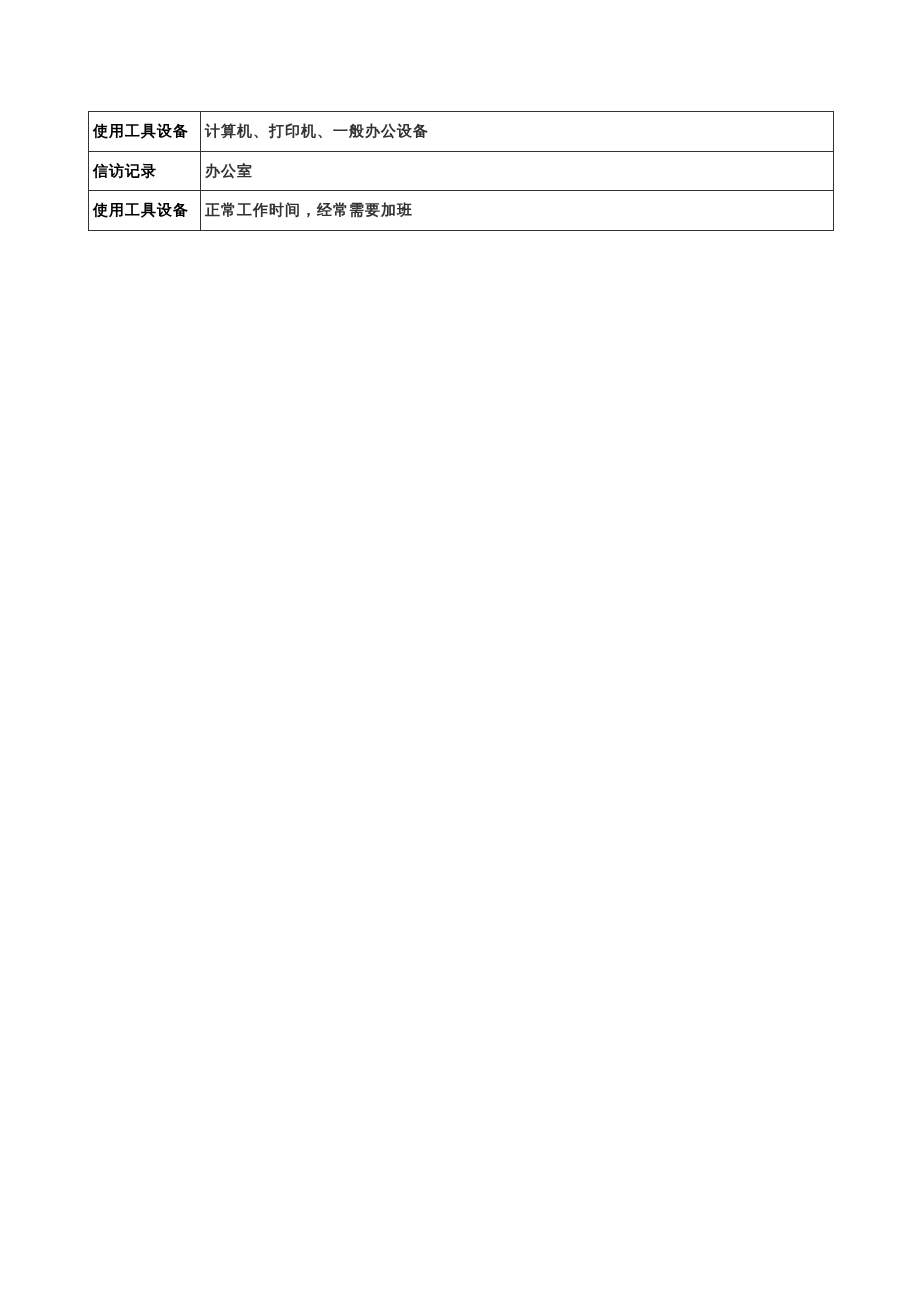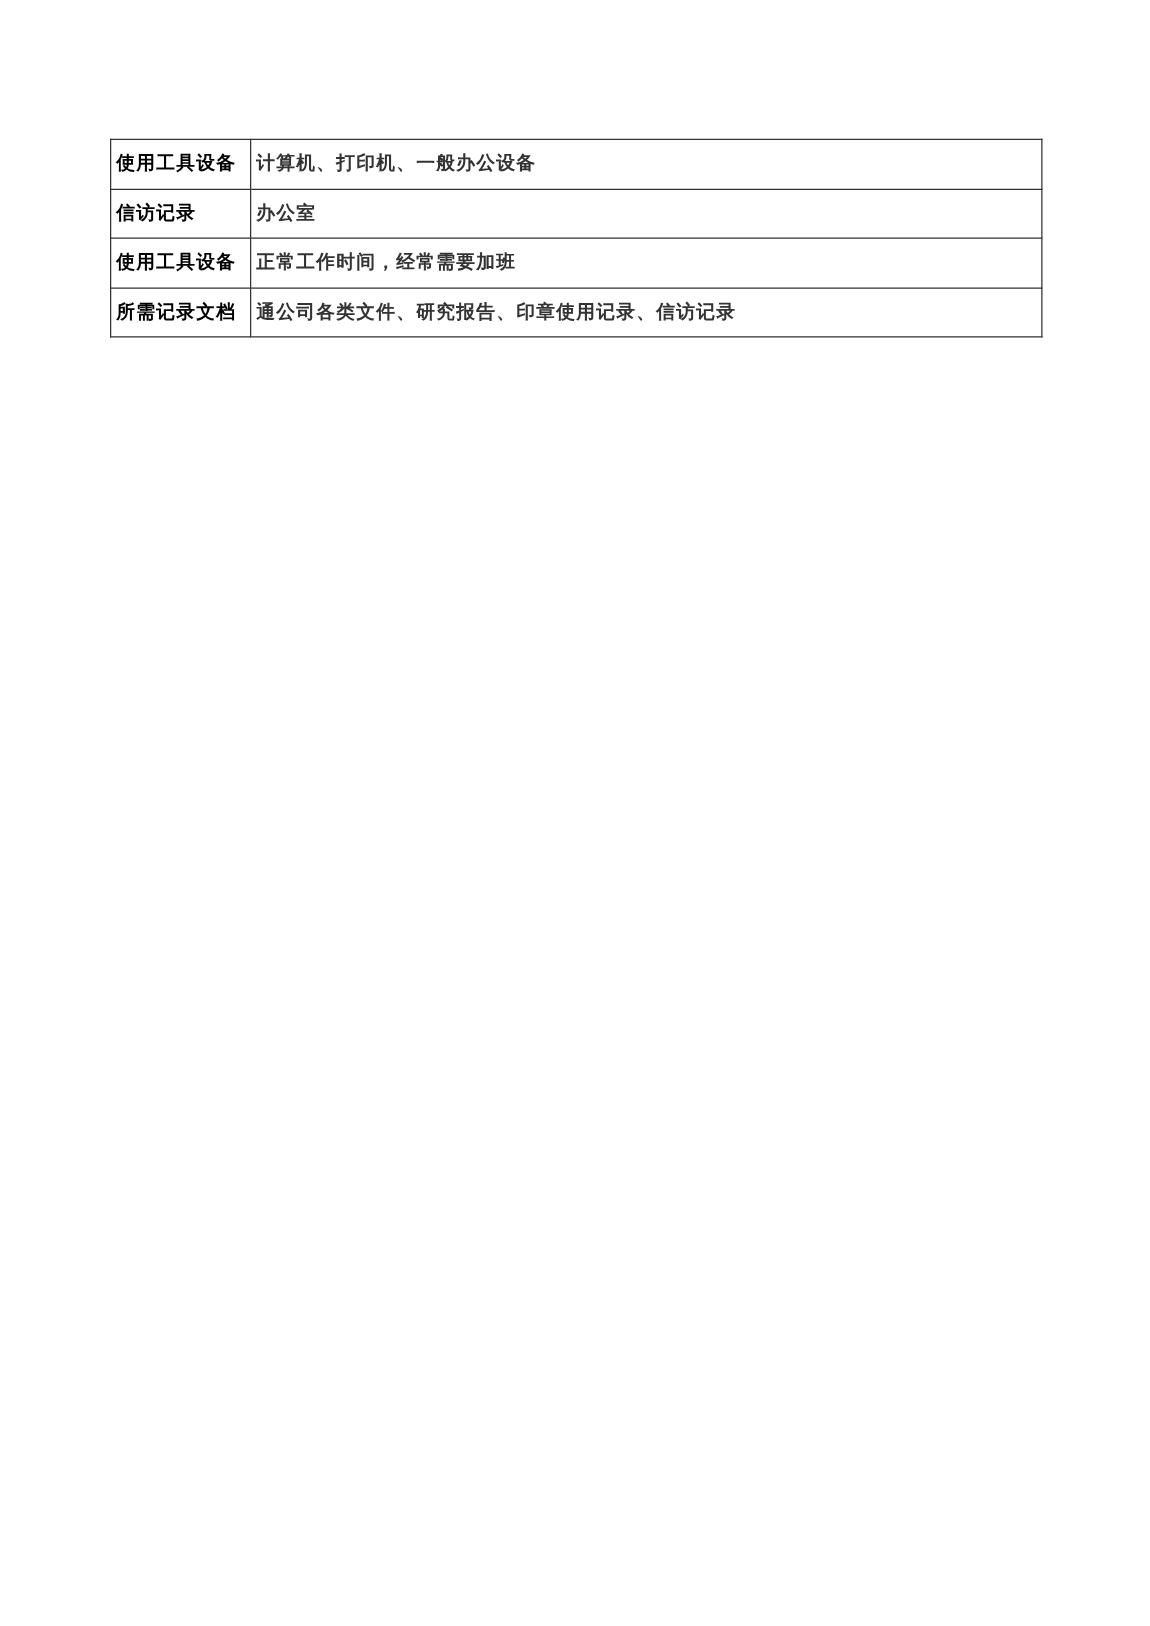--- a/index.html
+++ b/index.html
@@ -57,18 +57,14 @@
     <td class="value-cell">计算机、打印机、一般办公设备</td>
   </tr>
   <tr>
     <td class="label-cell">信访记录</td>
     <td class="value-cell">办公室</td>
   </tr>
   <tr>
     <td class="label-cell">使用工具设备</td>
     <td class="value-cell">正常工作时间，经常需要加班</td>
   </tr>
-  <tr>
-    <td class="label-cell">所需记录文档</td>
-    <td class="value-cell">通公司各类文件、研究报告、印章使用记录、信访记录</td>
-  </tr>
 </tbody>
   </table>
 
 </body></html>

